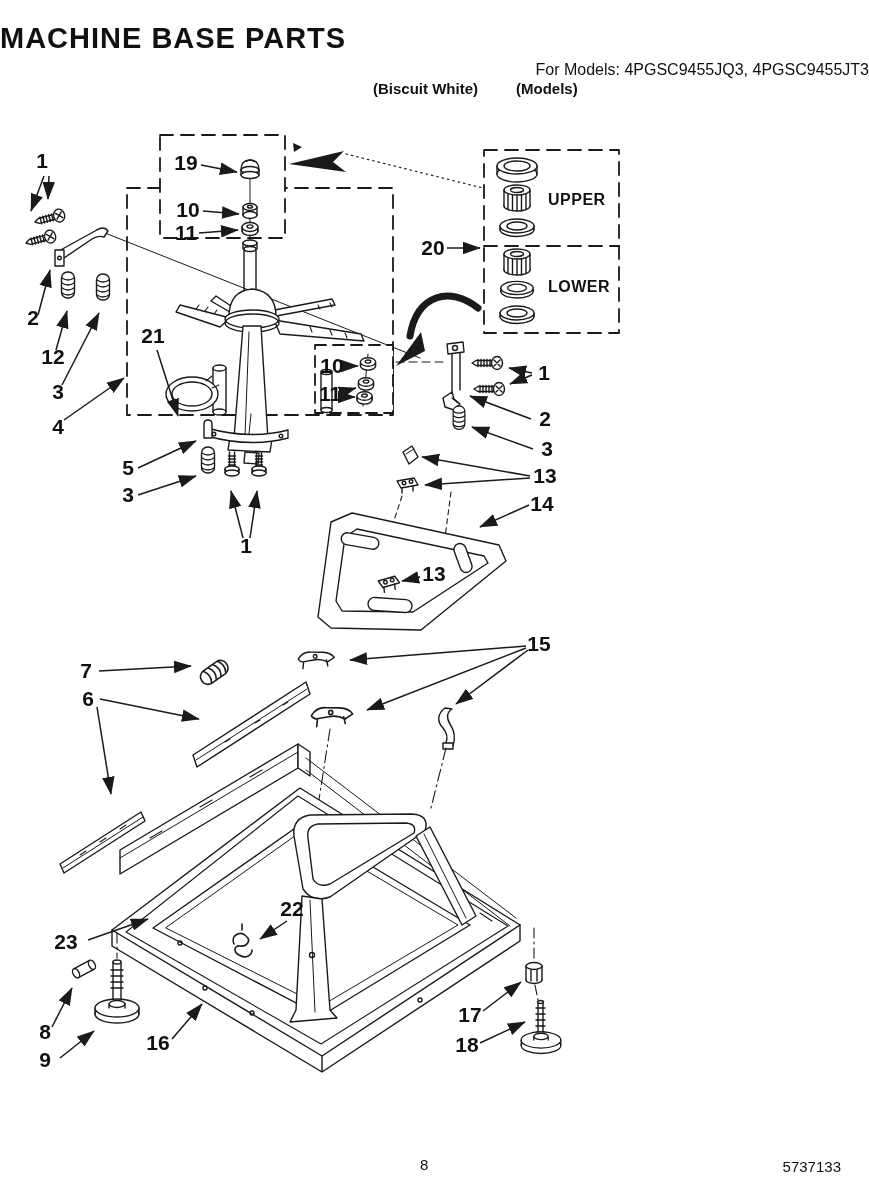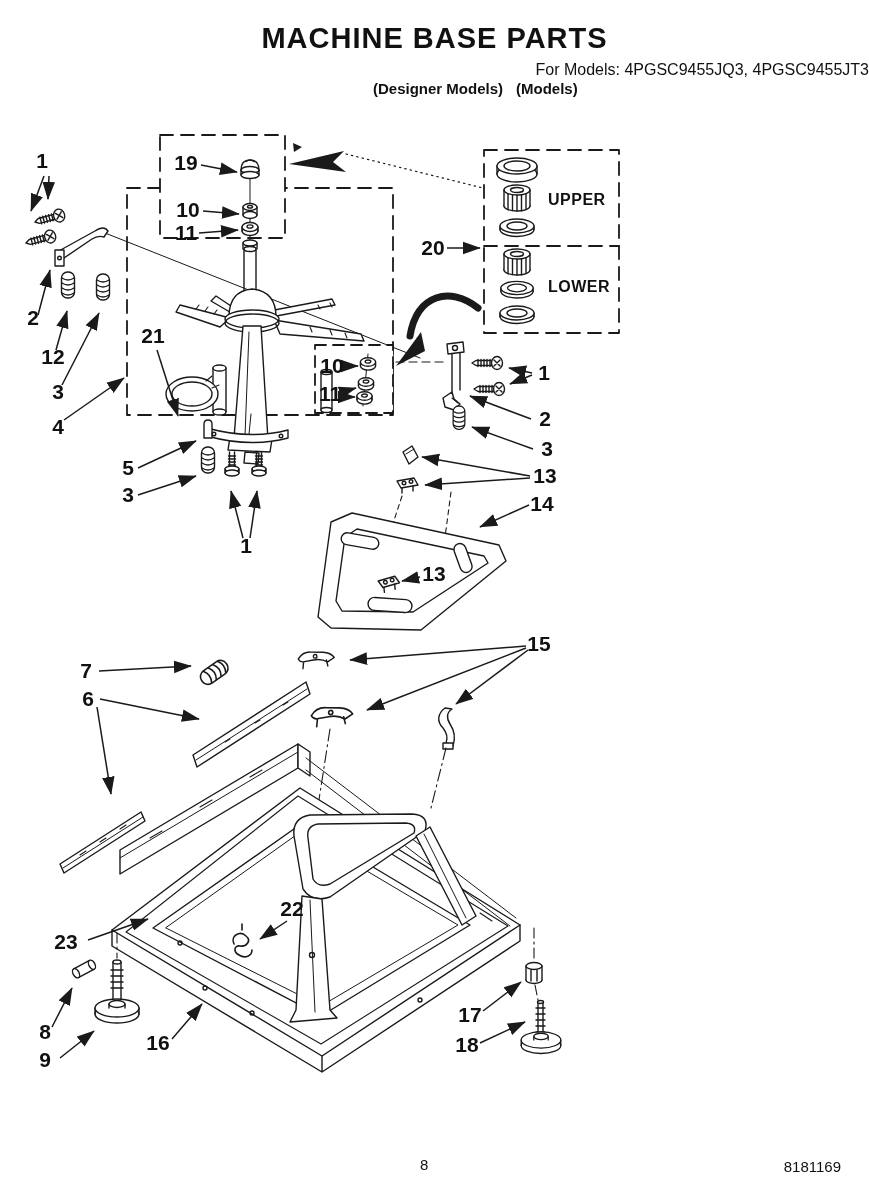--- a/index.html
+++ b/index.html
@@ -1,38 +1,38 @@
 <!DOCTYPE html>
 <html><head>
 <meta charset="utf-8">
 <style>
   html,body{margin:0;padding:0;background:#e8e8e8;}
   .page{position:relative;width:869px;height:1200px;background:#fff;margin:0 auto;
         font-family:"Liberation Sans", sans-serif;color:#111;overflow:hidden;}
   .header{position:absolute;top:0;left:0;width:100%;}
-  .title{position:absolute;top:22px;left:0;width:100%;text-align:center;
+  .title{position:absolute;top:22px;left:0;width:100%;text-align:left;
          font-size:29px;font-weight:bold;letter-spacing:1px;}
   .models{position:absolute;top:61px;left:0;width:100%;text-align:right;
           font-size:16px;font-weight:normal;}
   .finish{position:absolute;top:80px;font-size:15px;font-weight:bold;}
   .fl{left:373px;}
   .fr{left:516px;}
   svg.art{position:absolute;top:0;left:0;}
   .footer-page{position:absolute;top:1156px;left:420px;font-size:15px;}
   .footer-doc{position:absolute;top:1158px;right:28px;font-size:15px;}
 </style>
 </head>
 <body>
 
 <div class="page">
 
   <div class="header">
     <div class="title">MACHINE BASE PARTS</div>
     <div class="models">For Models: 4PGSC9455JQ3, 4PGSC9455JT3</div>
-    <span class="finish fl">(Designer Models)</span>
+    <span class="finish fl">(Biscuit White)</span>
     <span class="finish fr">(Models)</span>
   </div>
 
   <svg class="art" width="869" height="1200" viewBox="0 0 869 1200">
     <defs>
       <marker id="ah" viewBox="0 0 10 7" refX="9.5" refY="3.5" markerWidth="12" markerHeight="9" orient="auto">
         <path d="M0,0 L10,3.5 L0,7 Z" fill="#1a1a1a"></path>
       </marker>
       <g id="spring">
         <rect x="-6.5" y="0" width="13" height="26" rx="6" fill="#fff"></rect>
@@ -452,14 +452,14 @@
       <text x="467" y="1052">18</text>
     </g>
 
     <g font-size="16" font-weight="bold" fill="#111" letter-spacing="0.5" font-family="&quot;Liberation Sans&quot;, sans-serif">
       <text x="548" y="205">UPPER</text>
       <text x="548" y="292">LOWER</text>
     </g>
   </svg>
 
   <div class="footer-page">8</div>
-  <div class="footer-doc">8181169</div>
+  <div class="footer-doc">5737133</div>
 </div>
 
 </body></html>

